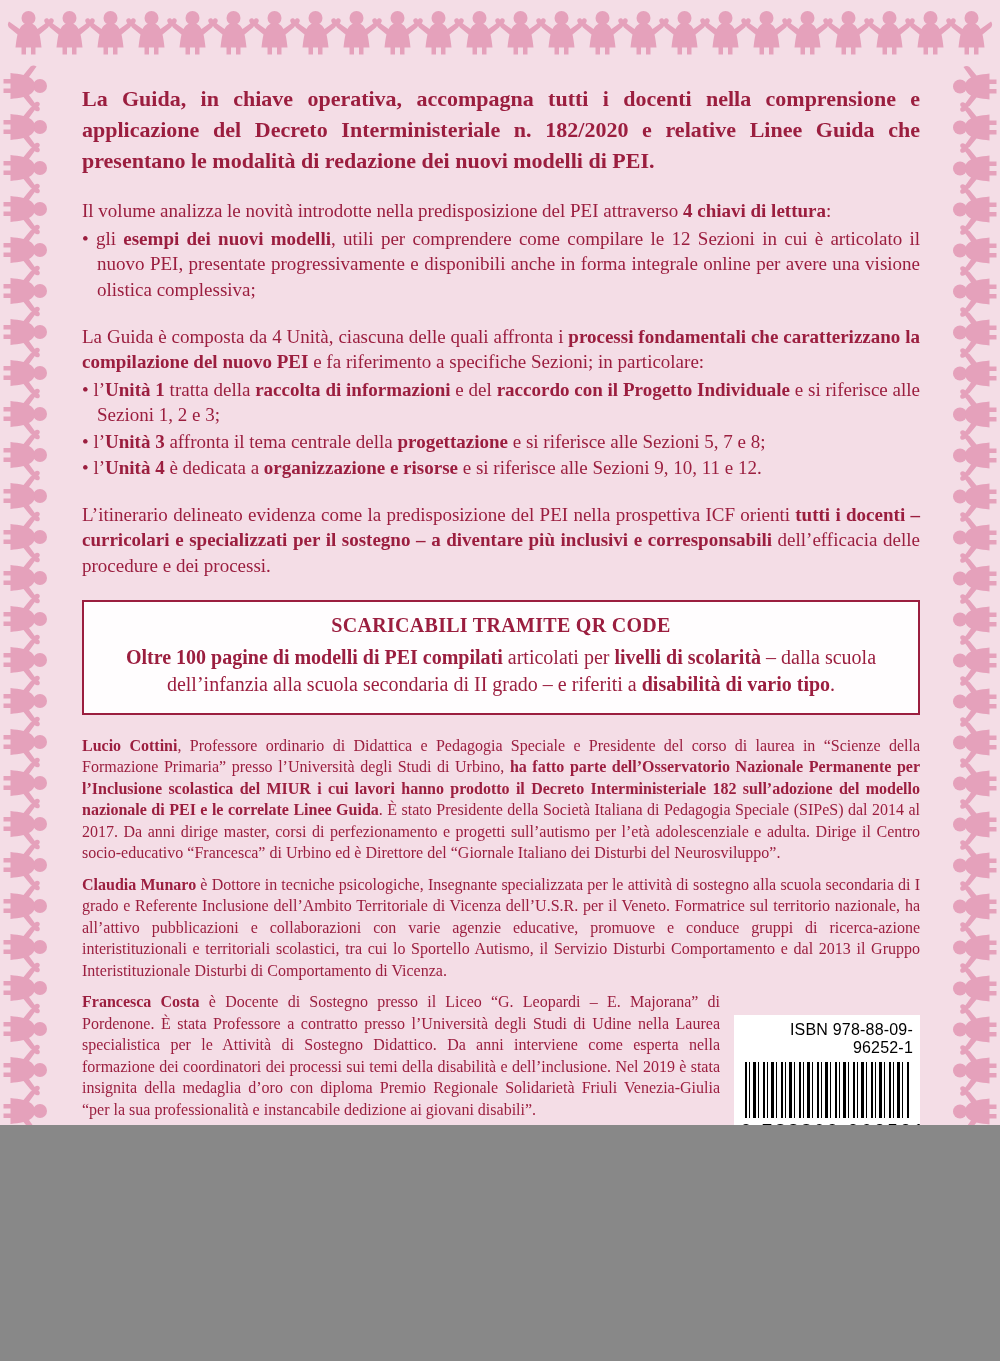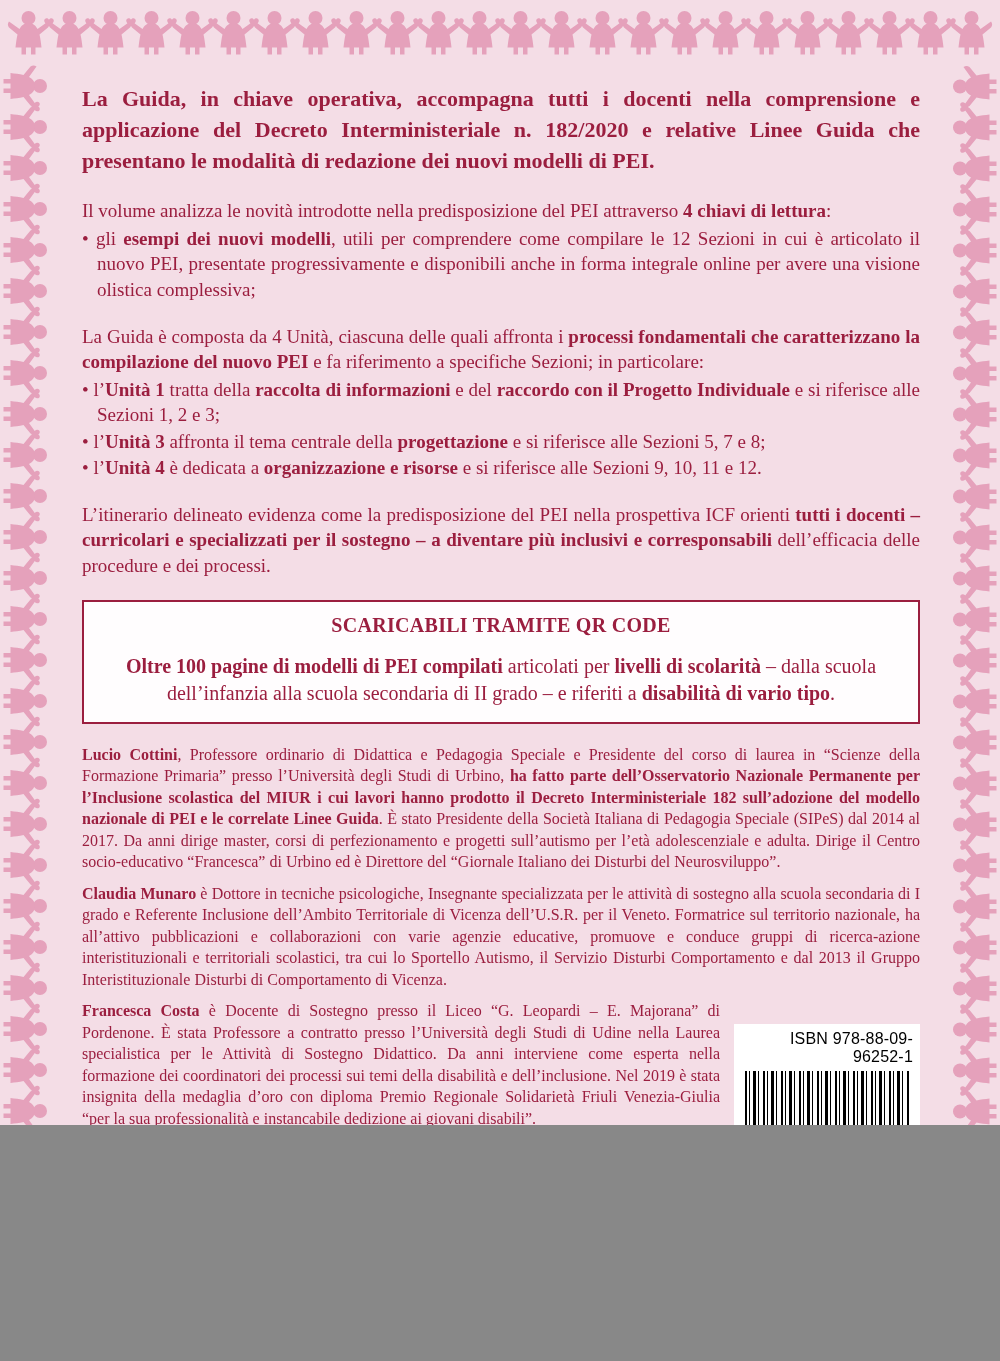--- a/index.html
+++ b/index.html
@@ -52,21 +52,21 @@
     margin-top:21px;
     background:#fffdfe;
     border:2px solid var(--accent);
     padding:12px 26px 14px;
     text-align:center;
   }
   .qr-title{
     font-size:20px;
     font-weight:bold;
     letter-spacing:.3px;
-    margin-bottom:16px;
+    margin-bottom:7px;
   }
   .qr-body{
     font-size:20px;
     line-height:1.38;
     text-align:center;
   }
   .authors{margin-top:20px;}
   .author-par{
     font-size:16px;
     line-height:1.345;

